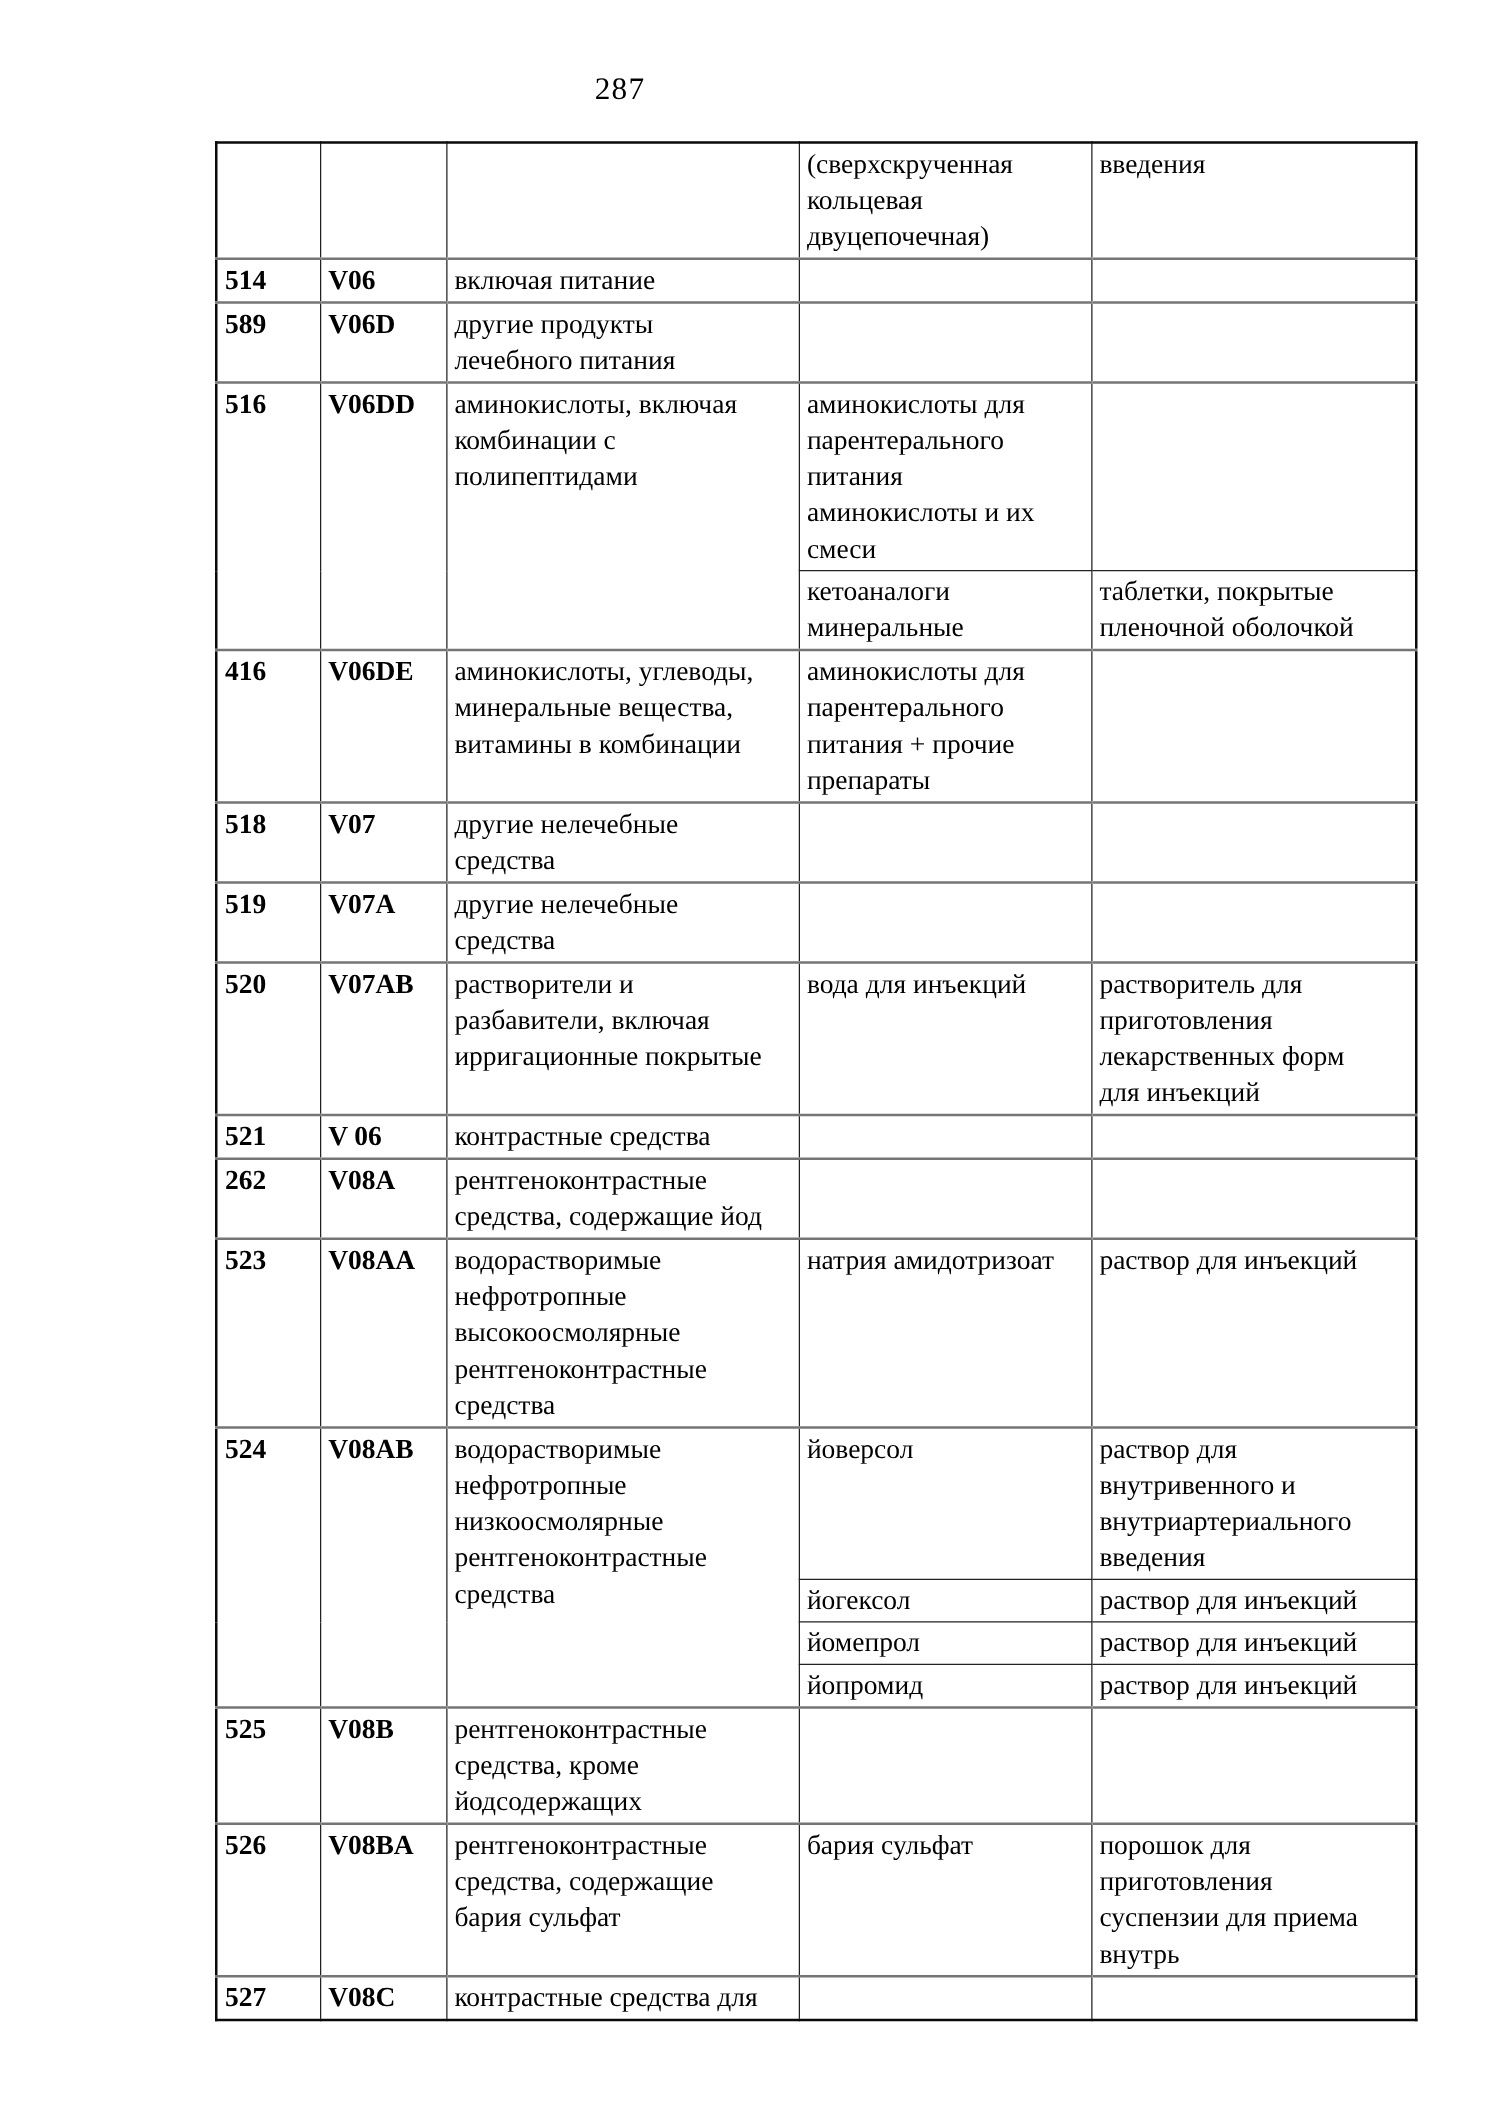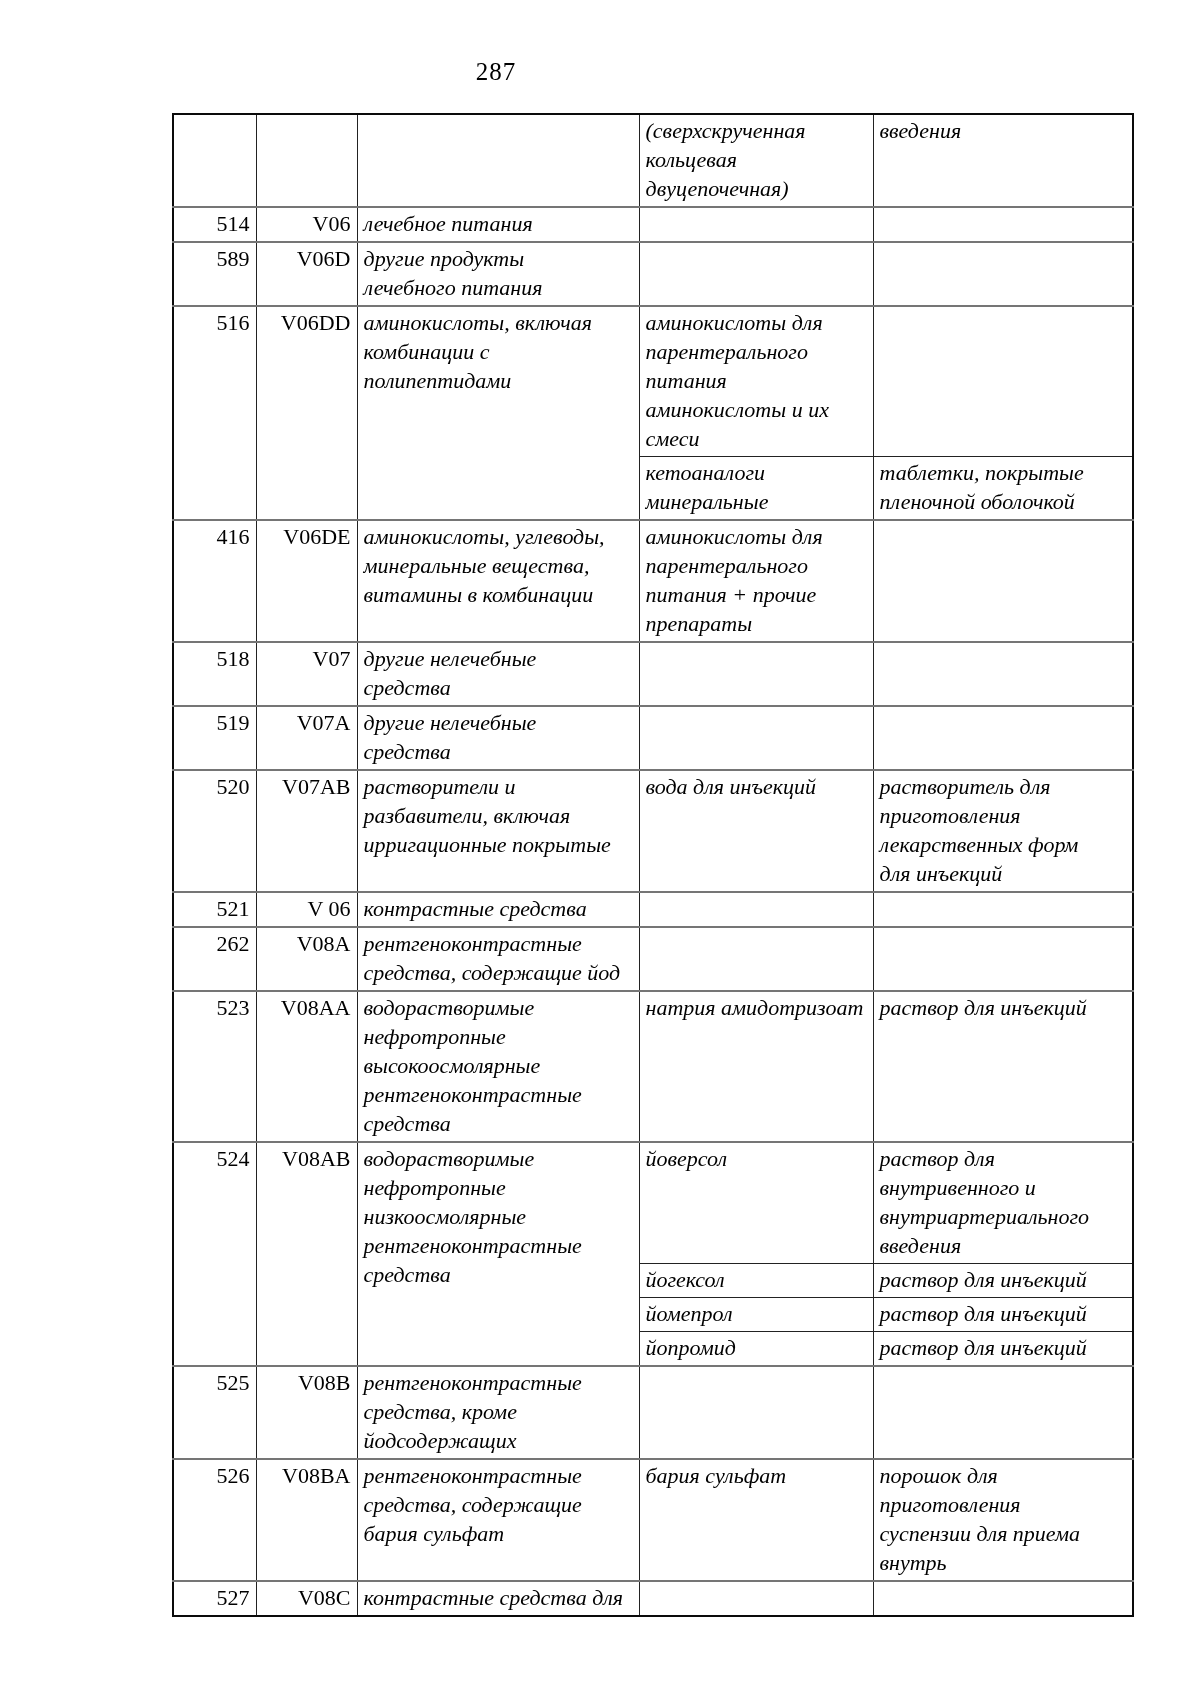--- a/index.html
+++ b/index.html
@@ -34,27 +34,27 @@
     border: 1px solid #222222;
     vertical-align: top;
     padding: 1px 6px 3px 6px;
     font-size: 22px;
     line-height: 29px;
     overflow: hidden;
   }
   
   tr.major-row > td { border-top: 2px solid #757575; }
   td.cell-num, td.cell-code {
-    text-align: right;
+    text-align: left;
     white-space: nowrap;
+    font-weight: bold;
   }
   td.cell-name, td.cell-substance, td.cell-form {
     white-space: pre;
     text-align: left;
-    font-style: italic;
   }
 </style>
 </head>
 <body>
 
 <div class="page-number">287</div>
 
 <table class="atc-table">
   <colgroup>
     <col style="width:83px">
@@ -69,21 +69,21 @@
         <td class="cell-code" rowspan="1"></td>
         <td class="cell-name" rowspan="1"></td>
         <td class="cell-substance">(сверхскрученная
 кольцевая
 двуцепочечная)</td>
         <td class="cell-form">введения</td>
       </tr>
       <tr class="major-row">
         <td class="cell-num" rowspan="1">514</td>
         <td class="cell-code" rowspan="1">V06</td>
-        <td class="cell-name" rowspan="1">лечебное питания</td>
+        <td class="cell-name" rowspan="1">включая питание</td>
         <td class="cell-substance"></td>
         <td class="cell-form"></td>
       </tr>
       <tr class="major-row">
         <td class="cell-num" rowspan="1">589</td>
         <td class="cell-code" rowspan="1">V06D</td>
         <td class="cell-name" rowspan="1">другие продукты
 лечебного питания</td>
         <td class="cell-substance"></td>
         <td class="cell-form"></td>

